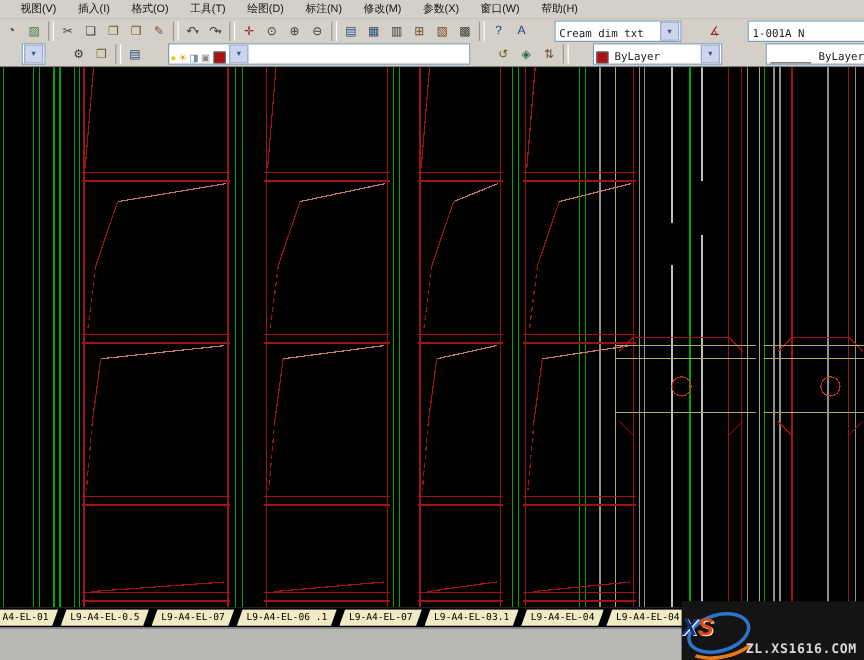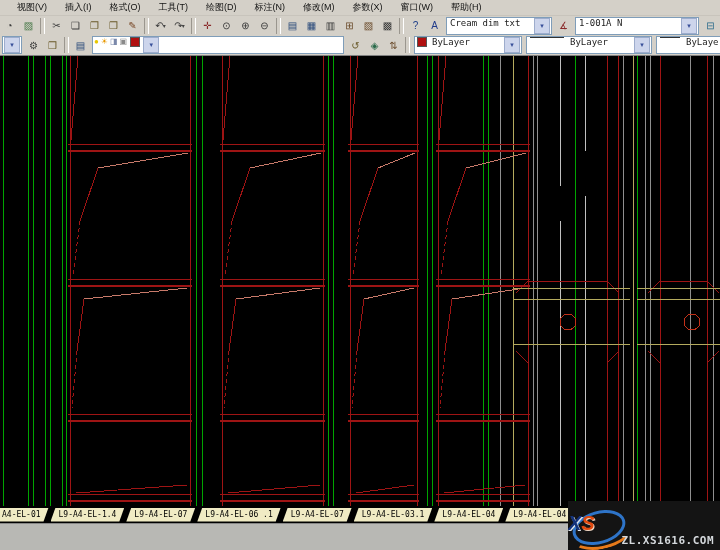--- a/index.html
+++ b/index.html
@@ -10,22 +10,22 @@
            background:#d4d0c8;border-bottom:1px solid #c8c4bc;}
   .menu-item{font-size:9px;color:#111;padding:14px 9px;white-space:nowrap;cursor:default;}
   
   .toolbar{display:flex;align-items:center;background:#d4d0c8;overflow:hidden;white-space:nowrap;}
   .tb1{height:19px;border-bottom:1px solid #aéaaa2;}
   .tb2{height:20px;border-bottom:1px solid #808080;}
   .tbtn{width:17px;height:16px;flex:0 0 auto;display:flex;align-items:center;justify-content:center;
         font-size:10px;color:#3b3b3b;border:1px solid transparent;margin:0 0;position:relative;}
   .tbtn .drop{font-size:6px;color:#444;margin-left:-1px;}
   .tsep{width:3px;height:16px;border-left:1px solid #9a968e;border-right:1px solid #fff;margin:0 2px;flex:0 0 auto;}
-  .combo{display:flex;align-items:flex-start;height:16px;background:#fff;border:1px solid #7f9db9;
-         margin:0 2px;flex:0 0 auto;overflow:hidden;}
+  .combo{display:flex;align-items:flex-end;height:16px;background:#fff;border:1px solid #7f9db9;
+         margin:0 18px;flex:0 0 auto;overflow:hidden;}
   .combo .cval{flex:1;font-family:"DejaVu Sans Mono",monospace;font-size:9px;color:#222;
                padding:0 3px;overflow:hidden;white-space:nowrap;}
   .combo .carrow{width:14px;height:14px;margin:0 1px;background:#cdd5ec;border:1px solid #9daccc;
                  display:flex;align-items:center;justify-content:center;font-size:7px;color:#39509a;flex:0 0 auto;}
   .sw{width:8px;height:8px;flex:0 0 auto;margin:0 2px;border:1px solid #555;}
   .mini{font-size:8px;margin:0 1px;flex:0 0 auto;}
   .dashline{flex:0 0 auto;height:1px;background:#333;margin:0 3px;}
   
   .canvas-wrap{position:relative;width:720px;height:450px;background:#000;}
   .canvas-wrap svg{position:absolute;left:0;top:0;}
@@ -326,21 +326,21 @@
         <line x1="648" y1="295" x2="660" y2="307" stroke="#9e1414" stroke-width="1"></line>
         <line x1="719" y1="295" x2="707" y2="307" stroke="#9e1414" stroke-width="1"></line>
         <line x1="637" y1="232" x2="720" y2="232" stroke="#b4aa5e" stroke-width="1"></line>
         <line x1="637" y1="243" x2="720" y2="243" stroke="#b4aa5e" stroke-width="1"></line>
         <line x1="637" y1="288" x2="720" y2="288" stroke="#b4aa5e" stroke-width="1"></line>
         <circle cx="692" cy="266" r="8" stroke="#c33018" fill="none"></circle>
       </svg>
   </div>
   <div class="tabstrip" id="tabstrip">
       <div class="sheet-tab">A4-EL-01</div>
-      <div class="sheet-tab">L9-A4-EL-1.4</div>
+      <div class="sheet-tab">L9-A4-EL-0.5</div>
       <div class="sheet-tab">L9-A4-EL-07</div>
       <div class="sheet-tab">L9-A4-EL-06 .1</div>
       <div class="sheet-tab">L9-A4-EL-07</div>
       <div class="sheet-tab">L9-A4-EL-03.1</div>
       <div class="sheet-tab">L9-A4-EL-04</div>
       <div class="sheet-tab">L9-A4-EL-04 .1</div>
       <div class="sheet-tab">L9-A4-EL-13.1</div>
       <div class="sheet-tab">L9-A4-EL-13.2</div>
     </div>
   <div class="statusbar"></div>

